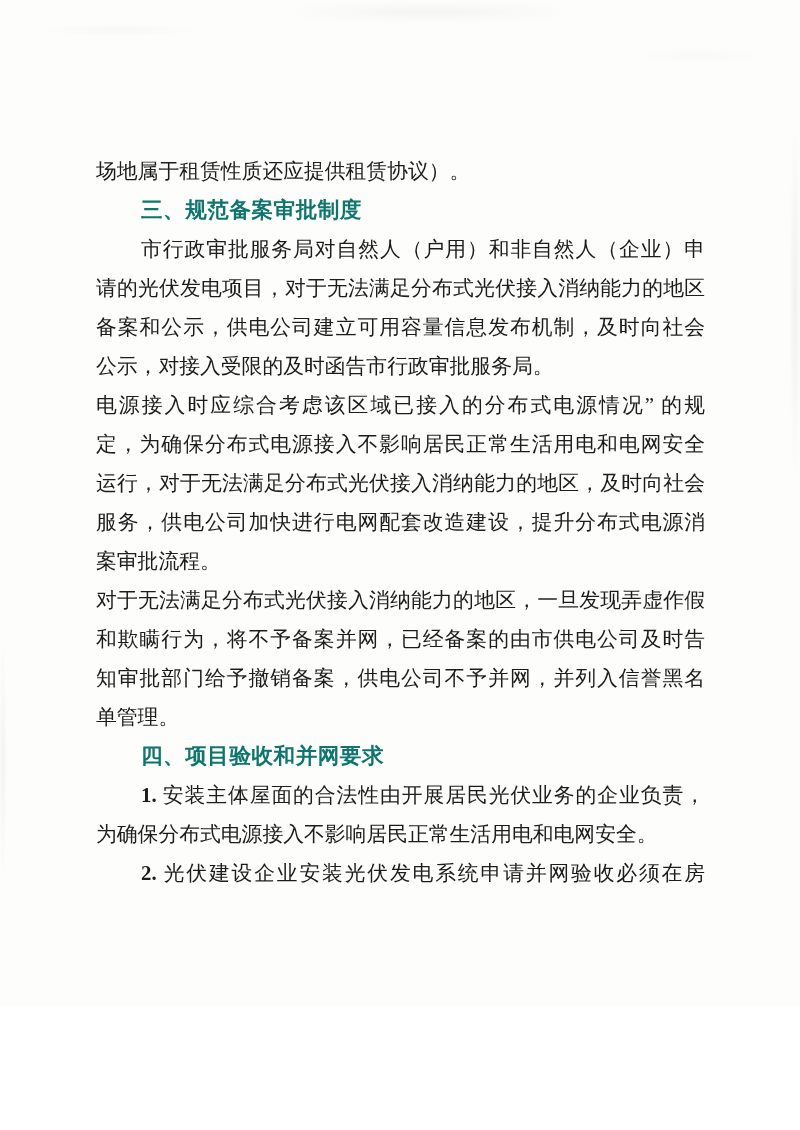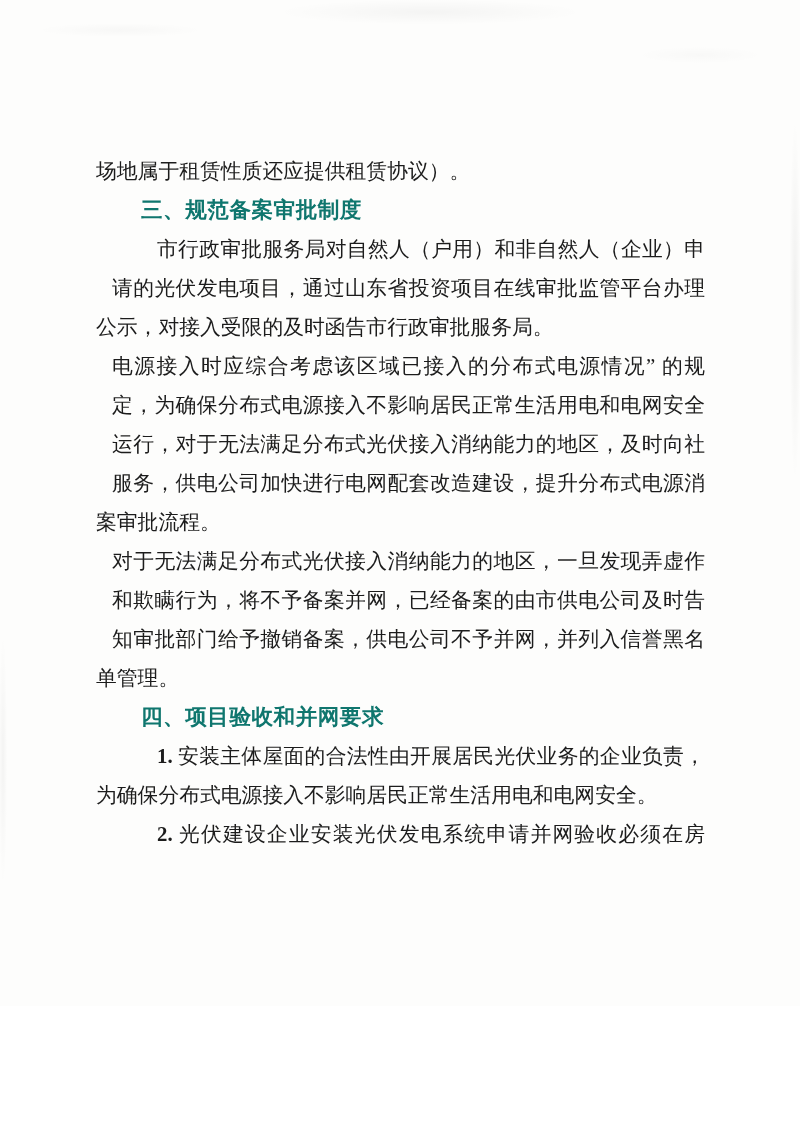--- a/index.html
+++ b/index.html
@@ -39,21 +39,20 @@
     height: 39px;
     line-height: 39px;
     font-size: 20.8px;
     color: #1c1c1c;
     white-space: normal;
     overflow: hidden;
   }
   .line.full {
     text-align: justify;
     text-align-last: justify;
-    margin-left: 16px;
   }
   .line.indent {
     text-indent: 45px;
   }
   .line.heading {
     font-family: "Liberation Sans", "DejaVu Sans", sans-serif;
     font-weight: 700;
     font-size: 21.6px;
     letter-spacing: 0.5px;
     color: #0f766e;
@@ -74,21 +73,22 @@
   }
 </style>
 </head>
 <body>
 
 <div class="page">
   <div class="doc-body">
       <div class="line">场地属于租赁性质还应提供租赁协议）。</div>
       <div class="line heading indent">三、规范备案审批制度</div>
       <div class="line indent full">市行政审批服务局对自然人（户用）和非自然人（企业）申</div>
-      <div class="line full">请的光伏发电项目，通过山东省投资项目在线审批监管平台办理</div>
+      <div class="line full">请的光伏发电项目，对于无法满足分布式光伏接入消纳能力的地区</div>
+      <div class="line full">备案和公示，供电公司建立可用容量信息发布机制，及时向社会</div>
       <div class="line">公示，对接入受限的及时函告市行政审批服务局。</div>
       <div class="line full">电源接入时应综合考虑该区域已接入的分布式电源情况” 的规</div>
       <div class="line full">定，为确保分布式电源接入不影响居民正常生活用电和电网安全</div>
       <div class="line full">运行，对于无法满足分布式光伏接入消纳能力的地区，及时向社会</div>
       <div class="line full">服务，供电公司加快进行电网配套改造建设，提升分布式电源消</div>
       <div class="line">案审批流程。</div>
       <div class="line full">对于无法满足分布式光伏接入消纳能力的地区，一旦发现弄虚作假</div>
       <div class="line full">和欺瞒行为，将不予备案并网，已经备案的由市供电公司及时告</div>
       <div class="line full">知审批部门给予撤销备案，供电公司不予并网，并列入信誉黑名</div>
       <div class="line">单管理。</div>

